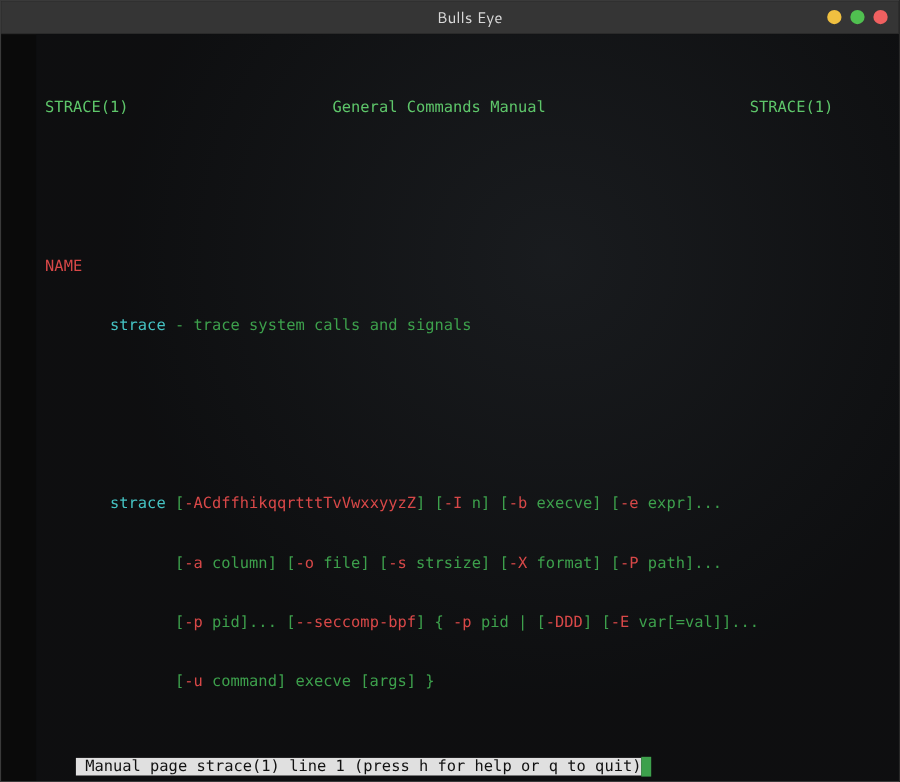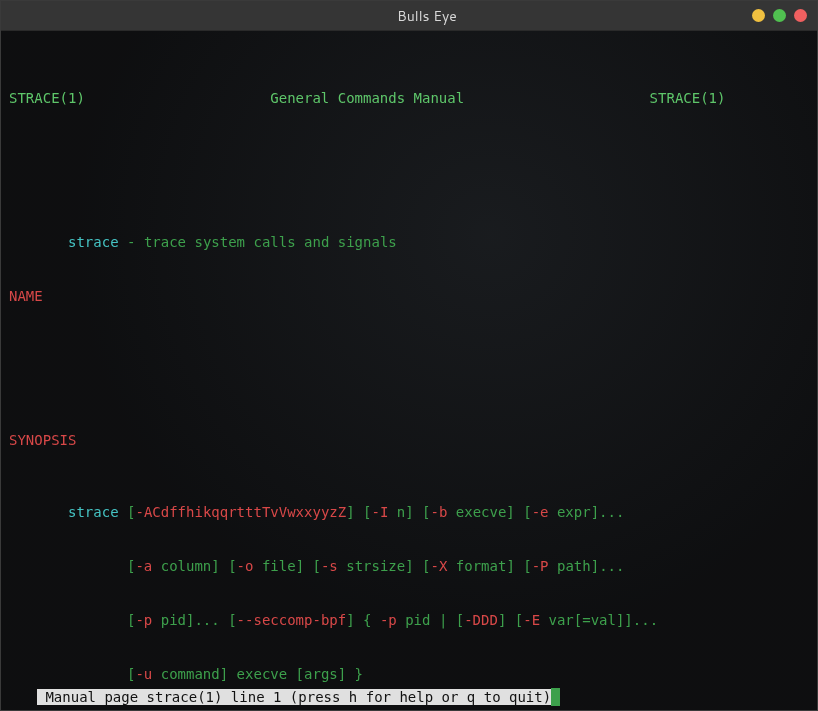--- a/index.html
+++ b/index.html
@@ -51,20 +51,21 @@
 
     .terminal {
       flex: 1;
       background: #111214;
       background-image: radial-gradient(ellipse at 60% 30%, rgba(40,45,50,0.35), rgba(0,0,0,0.2) 60%);
       padding: 4px 8px 0 8px;
       color: #3da04c;
       white-space: pre;
       overflow: hidden;
       position: relative;
+      margin-left: 32px;
     }
 
     .line { min-height: 18px; }
 
     .red { color: #d84848; }
     .green { color: #3da04c; }
     .bgreen { color: #5ec66a; }
     .cyan { color: #45c3c3; }
 
     .statusbar {
@@ -96,26 +97,25 @@
       <div class="wc wc-close"></div>
     </div>
   </div>
 
   <div class="terminal">
 
     <div class="line"><span class="bgreen">STRACE(1)</span><span class="bgreen">                      </span><span class="bgreen">General Commands Manual</span><span class="bgreen">                      </span><span class="bgreen">STRACE(1)</span></div>
 
     <div class="line"> </div>
 
+    <div class="line red">NAME</div>
     <div class="line"><span>       </span><span class="cyan">strace</span><span class="green"> - trace system calls and signals</span></div>
-    <div class="line red">NAME</div>
 
     <div class="line"> </div>
 
-    <div class="line red">SYNOPSIS</div>
 
     <div class="line"><span>       </span><span class="cyan">strace</span><span class="green"> [</span><span class="red">-ACdffhikqqrtttTvVwxxyyzZ</span><span class="green">] [</span><span class="red">-I</span><span class="green"> n</span><span class="green">] [</span><span class="red">-b</span><span class="green"> execve</span><span class="green">] [</span><span class="red">-e</span><span class="green"> expr</span><span class="green">]...</span></div>
     <div class="line"><span>              [</span><span class="red">-a</span><span class="green"> column</span><span class="green">] [</span><span class="red">-o</span><span class="green"> file</span><span class="green">] [</span><span class="red">-s</span><span class="green"> strsize</span><span class="green">] [</span><span class="red">-X</span><span class="green"> format</span><span class="green">] [</span><span class="red">-P</span><span class="green"> path</span><span class="green">]...</span></div>
     <div class="line"><span>              [</span><span class="red">-p</span><span class="green"> pid</span><span class="green">]... [</span><span class="red">--seccomp-bpf</span><span class="green">] { </span><span class="red">-p</span><span class="green"> pid</span><span class="green"> | [</span><span class="red">-DDD</span><span class="green">] [</span><span class="red">-E</span><span class="green"> var[=val]</span><span class="green">]...</span></div>
     <div class="line"><span>              [</span><span class="red">-u</span><span class="green"> command</span><span class="green">] execve [args] }</span></div>
 
     
 
     
     

